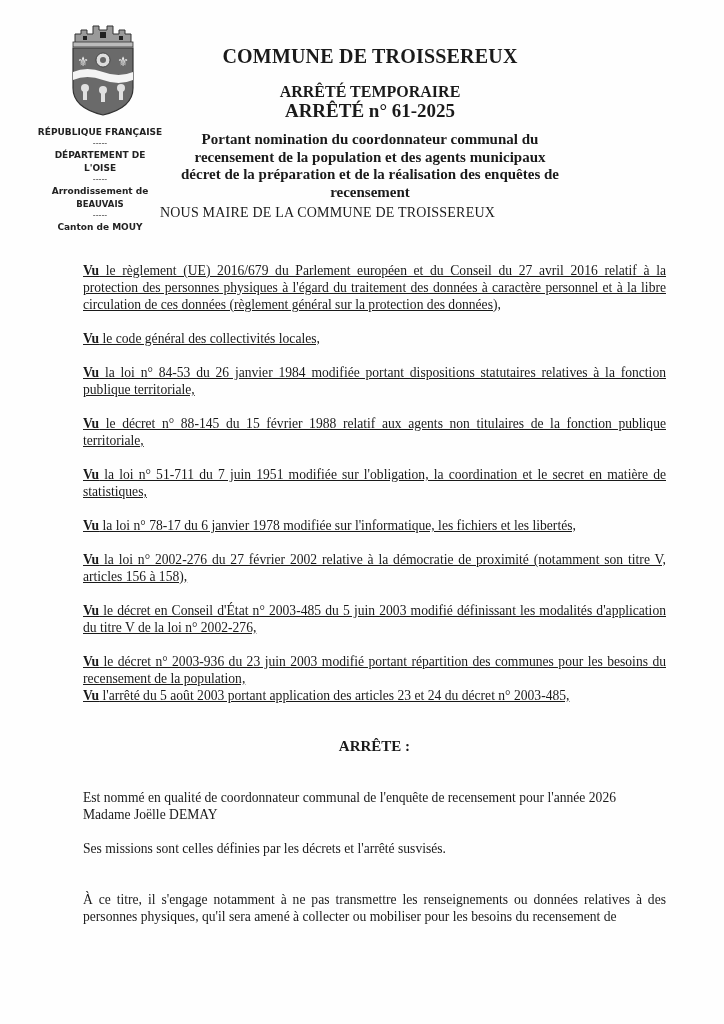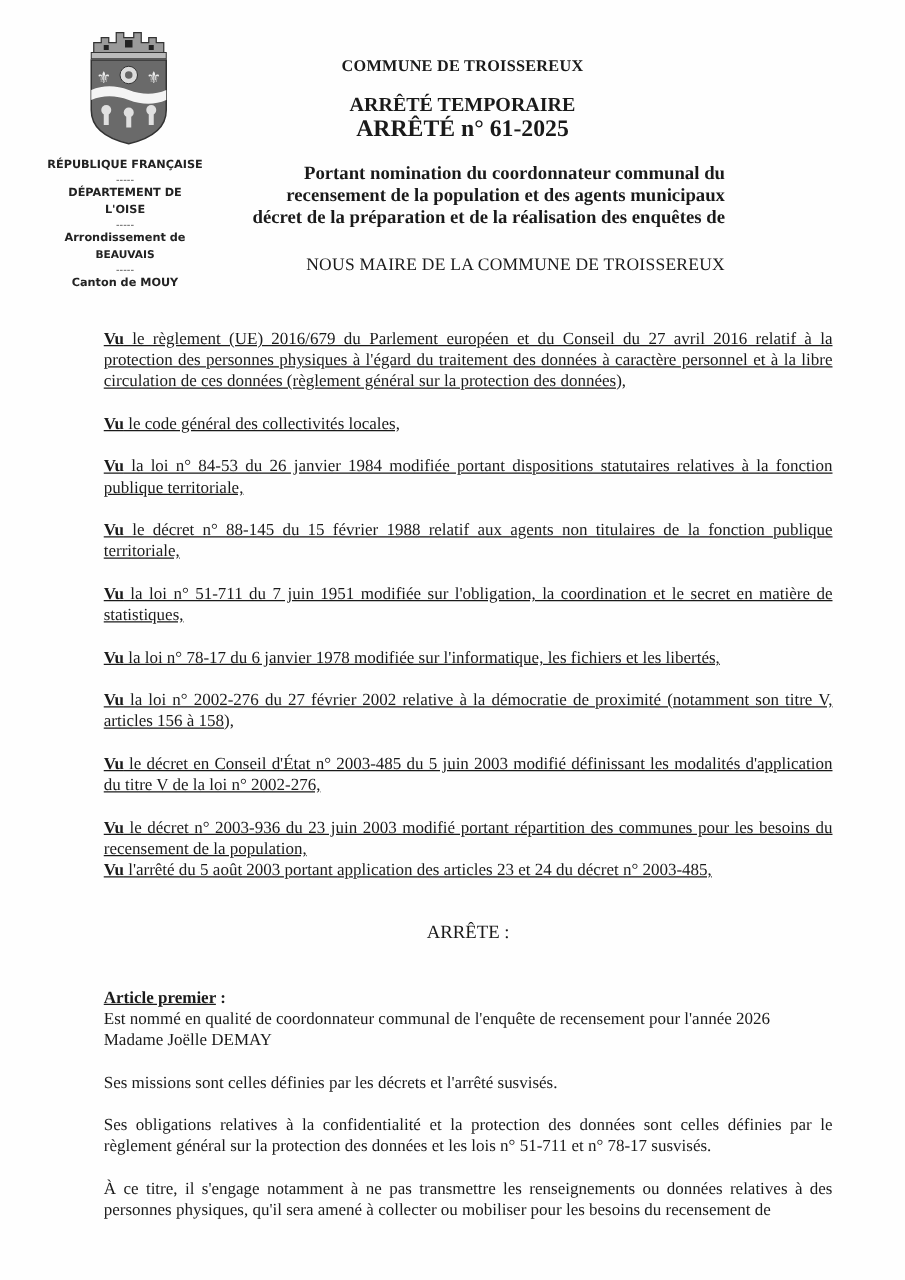--- a/index.html
+++ b/index.html
@@ -8,36 +8,36 @@
 
   .left-col { position: absolute; left: 20px; top: 22px; width: 160px; text-align: center;
     font-family: "DejaVu Sans", sans-serif; color: #222; }
   .crest { display: block; margin: 0 auto 0 auto; width: 76px; height: 96px; position: relative; left: 3px; }
   .admin-block { margin-top: 8px; font-size: 9px; line-height: 13px; font-weight: bold; }
   .admin-block .sep { font-weight: normal; font-size: 8px; line-height: 10px; color: #444; }
   .admin-block .small { font-size: 8.5px; }
 
   .header { position: absolute; left: 180px; top: 45px; width: 380px; text-align: center;
     font-family: "Liberation Serif", serif; }
-  .commune-title { font-size: 13px; font-weight: bold; margin: 0; letter-spacing: 0.2px; }
+  .commune-title { font-size: 20px; font-weight: bold; margin: 0; letter-spacing: 0.2px; }
   .arrete-type { font-size: 16px; font-weight: bold; margin: 14px 0 0 0; line-height: 19px; }
   .arrete-num { font-size: 19px; font-weight: bold; margin: 0; line-height: 19px; }
 
-  .subject { position: absolute; left: 160px; top: 131px; width: 420px; text-align: right;
+  .subject { position: absolute; left: 160px; top: 131px; width: 420px; text-align: center;
     font-family: "Liberation Serif", serif; font-size: 15px; font-weight: bold; line-height: 17.5px; }
-  .mayor-line { position: absolute; left: 160px; top: 205px; width: 420px; text-align: right;
+  .mayor-line { position: absolute; left: 160px; top: 205px; width: 420px; text-align: left;
     font-family: "Liberation Serif", serif; font-size: 14px; letter-spacing: 0.2px; }
 
   .body { position: absolute; left: 83px; top: 262px; width: 583px;
     font-family: "Liberation Serif", serif; font-size: 13.6px; line-height: 17px; text-align: justify; }
   .vu { margin: 0; text-decoration: underline; }
   .vu b { font-weight: bold; }
   .gap { height: 17px; }
 
-  .arrete-heading { text-align: center; font-weight: normal; font-size: 15px; margin: 0; }
+  .arrete-heading { text-align: center; font-weight: bold; font-size: 15px; margin: 0; }
   .article-title { font-weight: bold; margin: 0; }
   .article-title u { text-decoration: underline; }
   p { margin: 0; }
 </style>
 </head>
 <body>
 
 <div class="page">
 
   <div class="left-col">
@@ -84,20 +84,21 @@
   <div class="header">
     <p class="commune-title">COMMUNE DE TROISSEREUX</p>
     <p class="arrete-type">ARRÊTÉ TEMPORAIRE</p>
     <p class="arrete-num">ARRÊTÉ n° 61-2025</p>
   </div>
 
   <div class="subject">
     <div>Portant nomination du coordonnateur communal du</div>
     <div>recensement de la population et des agents municipaux</div>
     <div>décret de la préparation et de la réalisation des enquêtes de</div>
+    <div>recensement</div>
   </div>
 
   <div class="mayor-line">NOUS MAIRE DE LA COMMUNE DE TROISSEREUX</div>
 
   <div class="body">
     <p class="vu"><b>Vu</b><span> le règlement (UE) 2016/679 du Parlement européen et du Conseil du 27 avril 2016 relatif à la protection des personnes physiques à l'égard du traitement des données à caractère personnel et à la libre circulation de ces données (règlement général sur la protection des données),</span></p>
     <div class="gap"></div>
     <p class="vu"><b>Vu</b><span> le code général des collectivités locales,</span></p>
     <div class="gap"></div>
     <p class="vu"><b>Vu</b><span> la loi n° 84-53 du 26 janvier 1984 modifiée portant dispositions statutaires relatives à la fonction publique territoriale,</span></p>
@@ -112,24 +113,22 @@
     <div class="gap"></div>
     <p class="vu"><b>Vu</b><span> le décret en Conseil d'État n° 2003-485 du 5 juin 2003 modifié définissant les modalités d'application du titre V de la loi n° 2002-276,</span></p>
     <div class="gap"></div>
     <p class="vu"><b>Vu</b><span> le décret n° 2003-936 du 23 juin 2003 modifié portant répartition des communes pour les besoins du recensement de la population,</span></p>
     <p class="vu"><b>Vu</b><span> l'arrêté du 5 août 2003 portant application des articles 23 et 24 du décret n° 2003-485,</span></p>
     <div class="gap"></div>
     <div class="gap"></div>
     <p class="arrete-heading">ARRÊTE :</p>
     <div class="gap"></div>
     <div class="gap"></div>
-    <p class="article-title"><u>Article premier</u><span> :</span></p>
     <p>Est nommé en qualité de coordonnateur communal de l'enquête de recensement pour l'année 2026</p>
     <p>Madame Joëlle DEMAY</p>
     <div class="gap"></div>
     <p>Ses missions sont celles définies par les décrets et l'arrêté susvisés.</p>
     <div class="gap"></div>
-    <p>Ses obligations relatives à la confidentialité et la protection des données sont celles définies par le règlement général sur la protection des données et les lois n° 51-711 et n° 78-17 susvisés.</p>
     <div class="gap"></div>
     <p>À ce titre, il s'engage notamment à ne pas transmettre les renseignements ou données relatives à des personnes physiques, qu'il sera amené à collecter ou mobiliser pour les besoins du recensement de</p>
   </div>
 
 </div>
 
 </body></html>

